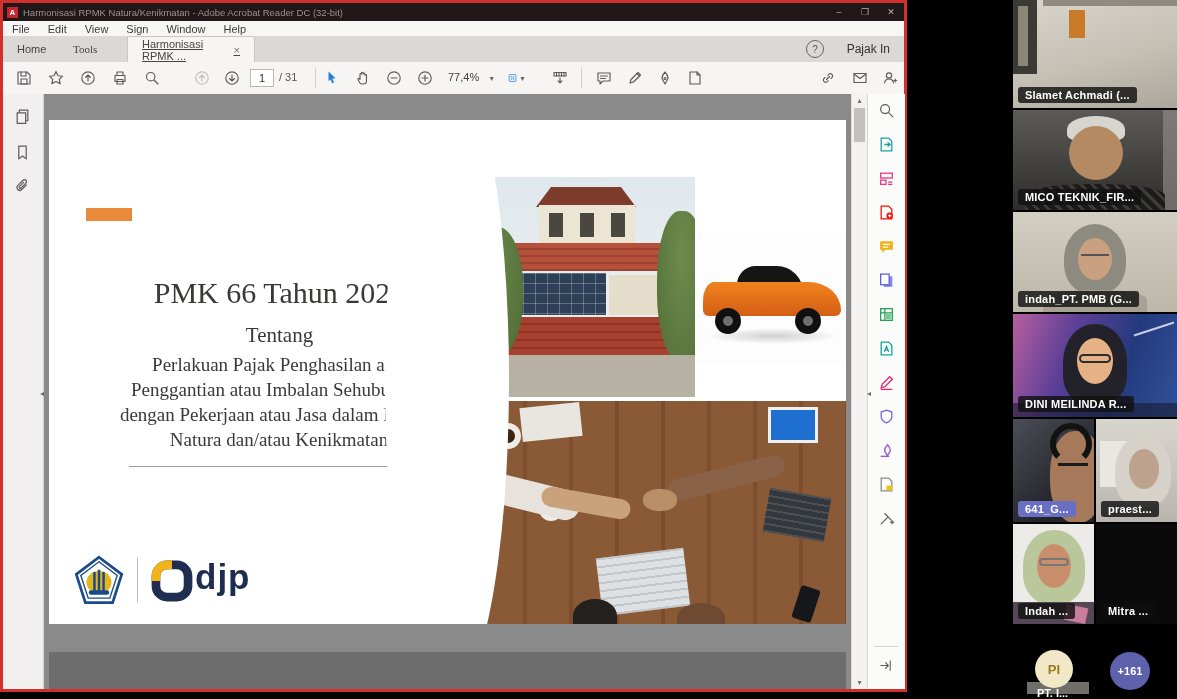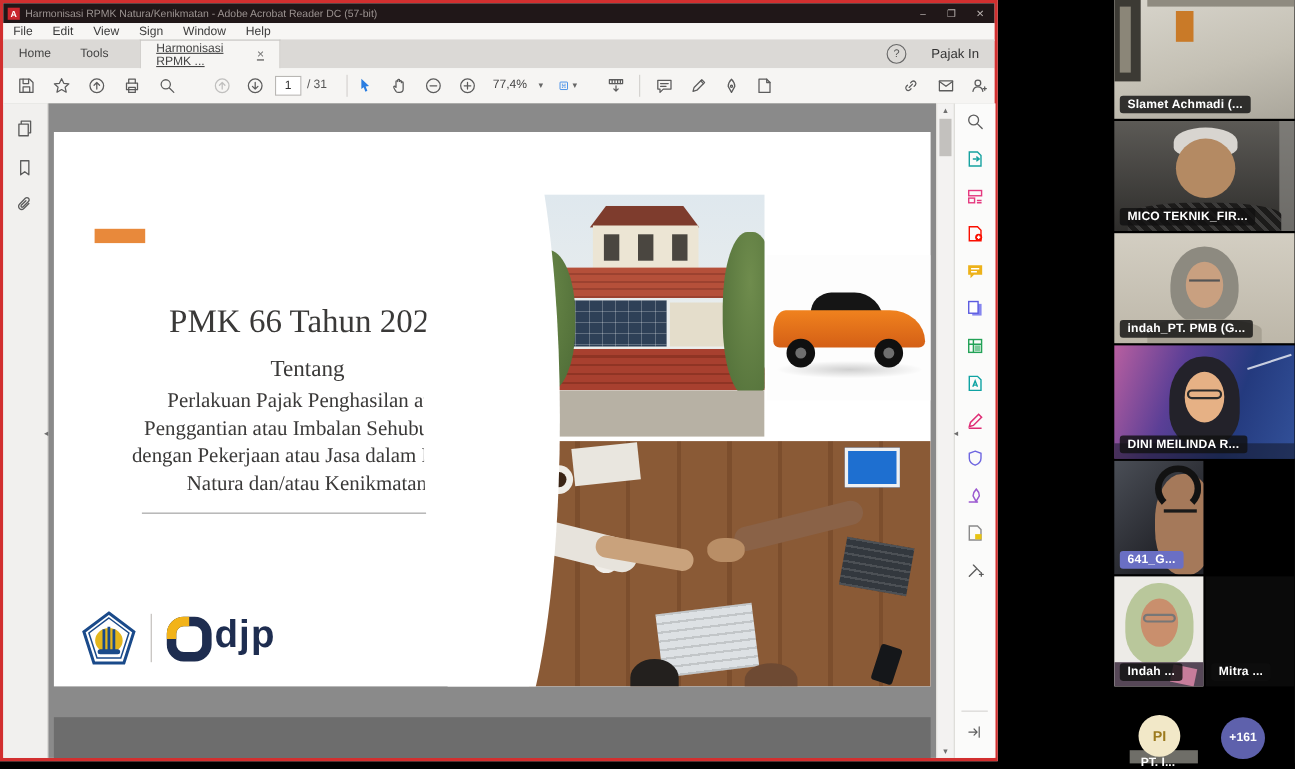--- a/index.html
+++ b/index.html
@@ -50,40 +50,40 @@
 </style>
 </head>
 <body>
 
 <div id="stage">
 
   <div id="win">
 
     <div id="titlebar">
       <div style="width:11px;height:11px;background:#c9252d;margin:0 5px 0 4px;display:flex;align-items:center;justify-content:center;color:#fff;font-size:8px;font-weight:700;">A</div>
-      <span>Harmonisasi RPMK Natura/Kenikmatan - Adobe Acrobat Reader DC (57-bit)</span>
+      <span>Harmonisasi RPMK Natura/Kenikmatan - Adobe Acrobat Reader DC (32-bit)</span>
       <div style="margin-left:auto;display:flex;">
         <div class="winbtn">–</div>
         <div class="winbtn">❐</div>
         <div class="winbtn">✕</div>
       </div>
     </div>
 
     <div id="menubar">
       <span>File</span>
       <span>Edit</span>
       <span>View</span>
       <span>Sign</span>
       <span>Window</span>
       <span>Help</span>
     </div>
 
     <div id="tabbar">
       <div class="tab" style="left:0;">Home</div>
-      <div class="tab" style="left:56px;">Tools</div>
+      <div class="tab" style="left:56px;font-family:Liberation Serif, serif;">Tools</div>
       <div class="tab active" style="left:124px;width:98px;text-decoration:underline;">
         <span>Harmonisasi RPMK ...</span>
         <span style="margin-left:8px;color:#777;">×</span>
       </div>
       <div style="position:absolute;right:80px;top:4px;width:16px;height:16px;border:1px solid #666;border-radius:50%;display:flex;align-items:center;justify-content:center;font-size:10px;color:#555;">?</div>
       <div style="position:absolute;right:14px;top:6px;font-size:12px;color:#333;">Pajak In</div>
     </div>
 
     <div id="toolbar">
       <div class="tbi" style="left:12px;">
@@ -447,20 +447,26 @@
       <div class="abs" style="left:0;bottom:0;width:164px;height:14px;background:rgba(20,24,40,.55);"></div>
       <div class="vlabel">DINI MEILINDA R...</div>
     </div>
 
     <div class="tile half" style="top:419px;height:103px;background:linear-gradient(135deg,#4a4e56,#23242a 70%);">
       <div class="abs" style="right:-10px;top:12px;width:54px;height:92px;background:#a5795a;border-radius:45%;"></div>
       <div class="abs" style="right:2px;top:4px;width:42px;height:42px;border:6px solid #121212;border-radius:50%;border-bottom-color:transparent;box-sizing:border-box;"></div>
       <div class="abs" style="right:6px;top:44px;width:30px;height:3px;background:#1a1a1a;"></div>
       <div class="vlabel accent">641_G...</div>
     </div>
+    <div class="tile half" style="top:419px;left:83px;height:103px;background:linear-gradient(#d8d5cf,#b9b5ae);">
+      <div class="abs" style="left:4px;top:22px;width:32px;height:46px;background:#e9e7e2;"></div>
+      <div class="abs" style="right:6px;top:16px;width:56px;height:72px;background:#d6d2c9;border-radius:50% 50% 40% 40%;"></div>
+      <div class="abs" style="right:18px;top:30px;width:30px;height:40px;background:#b99a84;border-radius:50%;opacity:.85;"></div>
+      <div class="vlabel">praest...</div>
+    </div>
 
     <div class="tile half" style="top:524px;height:100px;background:#edebe7;">
       <div class="abs" style="left:10px;top:6px;width:62px;height:74px;background:#b9c79b;border-radius:48% 48% 40% 40%;"></div>
       <div class="abs" style="left:24px;top:20px;width:34px;height:44px;background:#c98f6d;border-radius:50%;"></div>
       <div class="abs" style="left:26px;top:34px;width:30px;height:8px;border:2px solid #777;border-radius:4px;box-sizing:border-box;background:transparent;"></div>
       <div class="abs" style="left:0;bottom:0;width:84px;height:22px;background:#564а57;background-color:#564757;"></div>
       <div class="abs" style="left:52px;bottom:2px;width:22px;height:16px;background:#c77d9b;transform:rotate(12deg);"></div>
       <div class="vlabel">Indah ...</div>
     </div>
     <div class="tile half" style="top:524px;left:83px;height:100px;background:#0a0a0a;">

